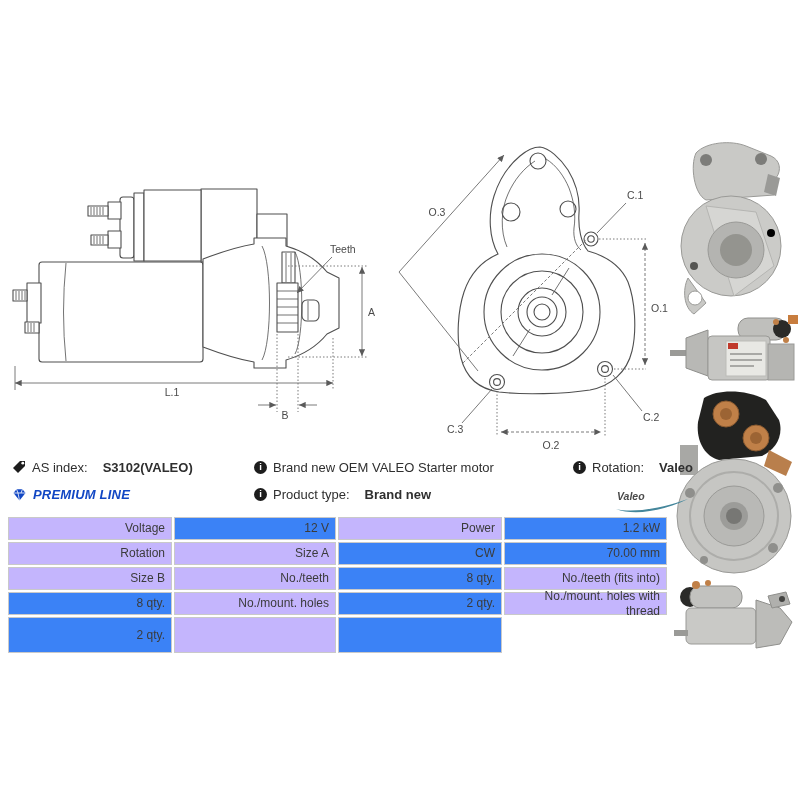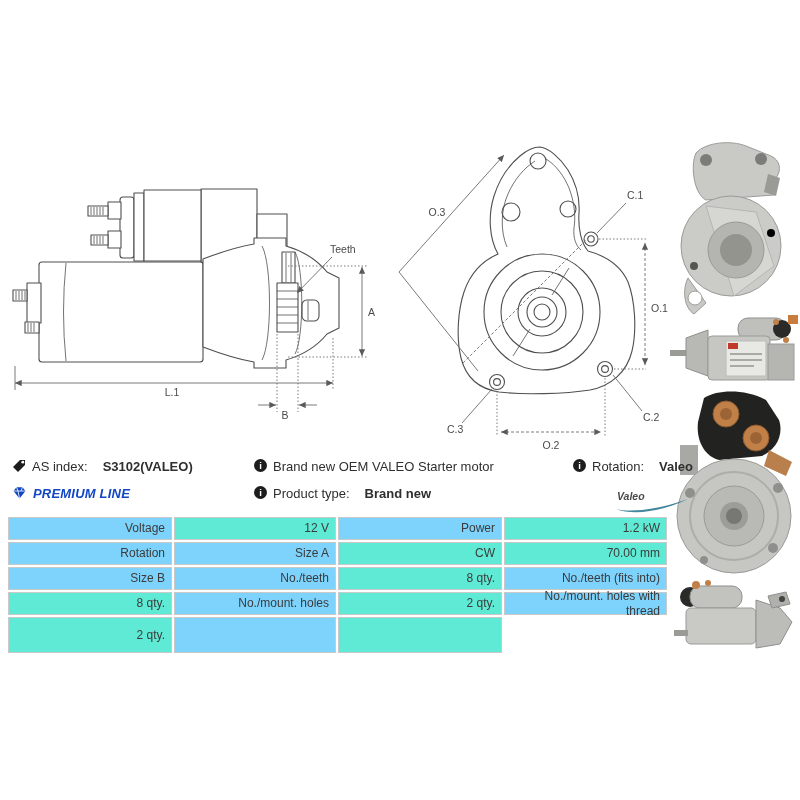--- a/index.html
+++ b/index.html
@@ -1,35 +1,35 @@
 <!DOCTYPE html>
 <html><head>
 <meta charset="utf-8">
 <style>
   html,body{margin:0;padding:0;background:#fff;}
   #page{position:relative;width:800px;height:800px;background:#fff;overflow:hidden;
         font-family:"Liberation Sans",sans-serif;color:#2f2f2f;}
   .abs{position:absolute;}
   svg text{font-family:"Liberation Sans",sans-serif;font-size:10.5px;fill:#4a4a4a;}
   
-  .inforow{position:absolute;display:flex;gap:6px;font-size:13px;height:16px;}
+  .inforow{position:absolute;display:flex;align-items:center;gap:6px;font-size:13px;height:16px;}
   .inforow .lbl{white-space:nowrap;}
   .inforow .val{font-weight:bold;white-space:nowrap;margin-left:9px;}
   .premium{color:#1247c4;font-weight:bold;letter-spacing:.2px;font-style:italic;}
   .info-ic{width:13px;height:13px;border-radius:50%;background:#1d1d1d;color:#fff;
            font-size:9.5px;font-weight:bold;display:flex;align-items:center;justify-content:center;
            flex:0 0 13px;line-height:1;}
   
   #spec{position:absolute;left:8px;top:517px;display:grid;
         grid-template-columns:164px 162px 164px 163px;
         grid-template-rows:23px 23px 23px 23px 36px;gap:2px;font-size:12px;color:#3b3b3b;}
   #spec .cell{border:1px solid #c9c9c9;box-sizing:border-box;display:flex;align-items:center;
               justify-content:flex-end;padding:1px 6px;text-align:right;line-height:1.25;}
-  #spec .lab{background:#7dd3fc;}
-  #spec .valc{background:#5eead4;}
+  #spec .lab{background:#c4b5fd;}
+  #spec .valc{background:#3b82f6;}
 </style>
 </head>
 <body>
 
 <div id="page">
 
   <svg class="abs" style="left:8px;top:182px" width="382" height="242" viewBox="8 182 382 242">
     <defs>
       <marker id="arw" viewBox="0 0 9 8" refX="8.5" refY="4" markerWidth="9" markerHeight="7" orient="auto-start-reverse">
           <path d="M0,0 L8.5,4 L0,8 Z" fill="#5a5a5a"></path>

